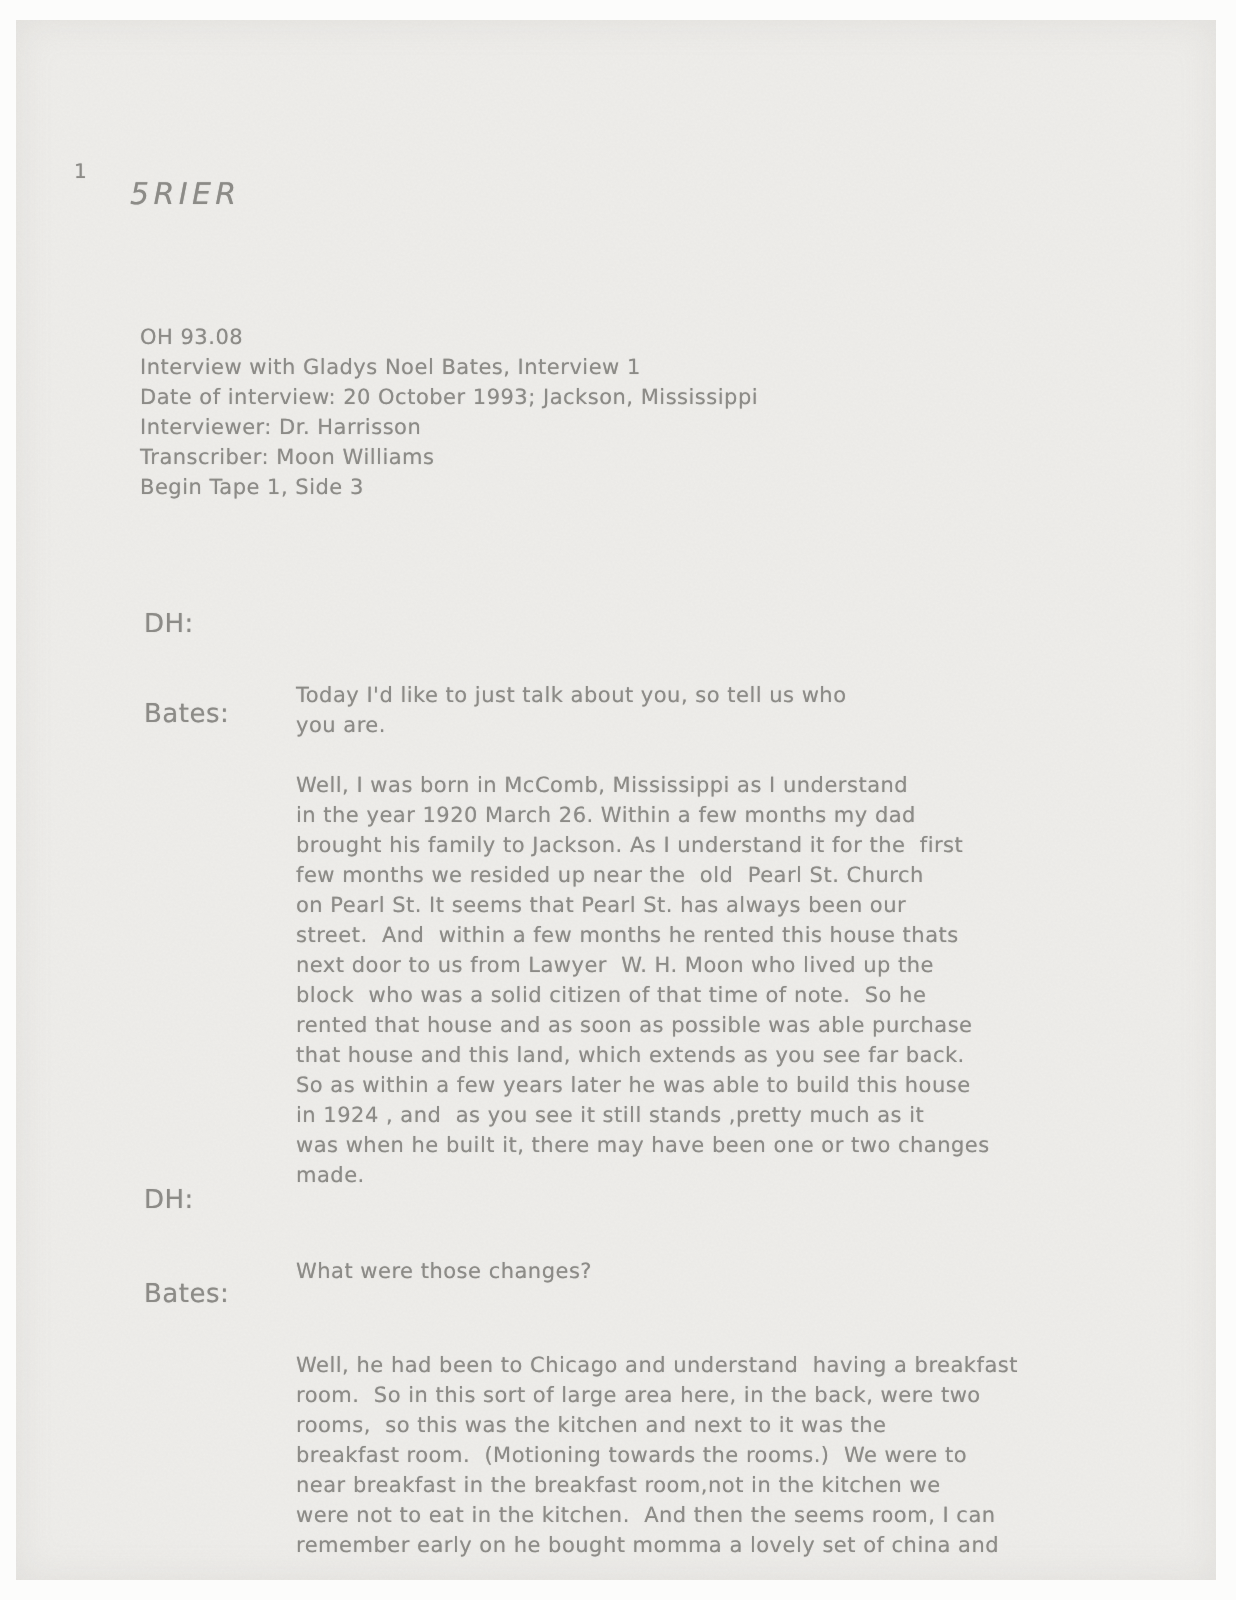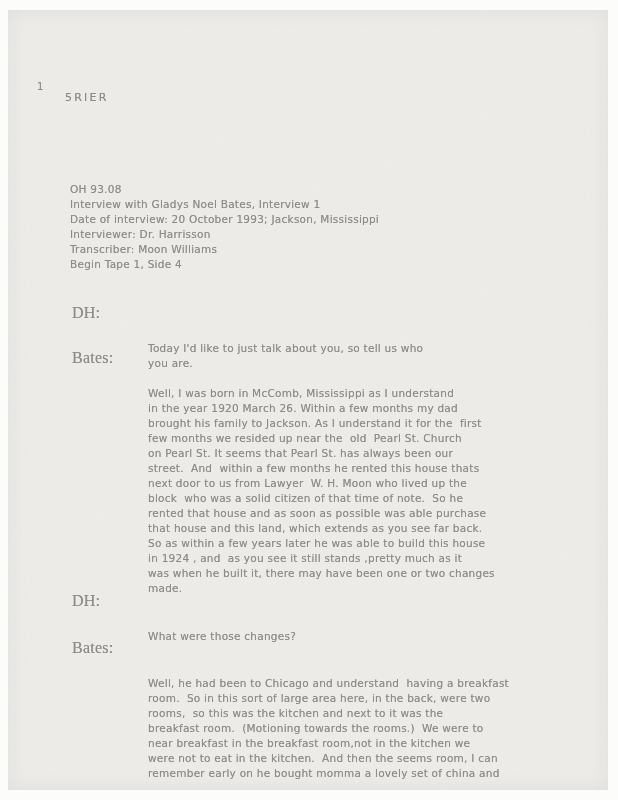--- a/index.html
+++ b/index.html
@@ -42,45 +42,44 @@
     text-shadow: 0 0 0.5px rgba(140,139,135,0.65);
   }
   .pagenum {
     left: 29px;   
     top: 69px;    
     font-size: 10px;
   }
   .stamp {
     left: 57px;   
     top: 80px;    
-    font-size: 11px;
+    font-size: 15px;
     letter-spacing: 2.2px;
+    font-style: italic;
   }
   .header-block {
     left: 62px;   
     top: 152px;   
-    margin-top: 20px;
   }
   .header-block .hline { height: 15px; }
   .turn {
     position: absolute;
     left: 0;
     right: 0;
   }
   .turn .speaker {
     position: absolute;
     left: 64px;   
     top: 0;
     color: #8c8b87;
-    font-size: 16px;
+    font-size: 13px;
     line-height: 15px;
     letter-spacing: 0.25px;
     white-space: pre;
     text-shadow: 0 0 0.5px rgba(140,139,135,0.65);
-    font-family: Liberation Serif, serif;
   }
   .turn .lines {
     position: absolute;
     left: 140px;  
     top: 0;
     margin-top: 36px;
   }
   .turn .lines .dline {
     height: 15px;
     color: #8c8b87;
@@ -107,21 +106,21 @@
         <feTurbulence type="fractalNoise" baseFrequency="0.85" numOctaves="2" seed="7" stitchTiles="stitch"></feTurbulence>
         <feColorMatrix type="matrix" values="0 0 0 0 0.47  0 0 0 0 0.46  0 0 0 0 0.44  0.13 0 0 0 0"></feColorMatrix>
       </filter>
       <rect width="100%" height="100%" filter="url(#grain)"></rect>
     </svg>
 
     <div class="txt pagenum">1</div>
 
     <div class="txt stamp">5RIER</div>
 
-    <div class="txt header-block" id="header-block"><div class="hline">OH 93.08</div><div class="hline">Interview with Gladys Noel Bates, Interview 1</div><div class="hline">Date of interview: 20 October 1993; Jackson, Mississippi</div><div class="hline">Interviewer: Dr. Harrisson</div><div class="hline">Transcriber: Moon Williams</div><div class="hline">Begin Tape 1, Side 4</div></div>
+    <div class="txt header-block" id="header-block"><div class="hline">OH 93.08</div><div class="hline">Interview with Gladys Noel Bates, Interview 1</div><div class="hline">Date of interview: 20 October 1993; Jackson, Mississippi</div><div class="hline">Interviewer: Dr. Harrisson</div><div class="hline">Transcriber: Moon Williams</div><div class="hline">Begin Tape 1, Side 3</div></div>
 
     <div id="dialogue">
         <div class="turn turn-0">
           <div class="speaker">DH:</div>
           <div class="lines">
             <div class="dline">Today I'd like to just talk about you, so tell us who</div>
             <div class="dline">you are.</div>
           </div>
         </div>
         <div class="turn turn-1">

